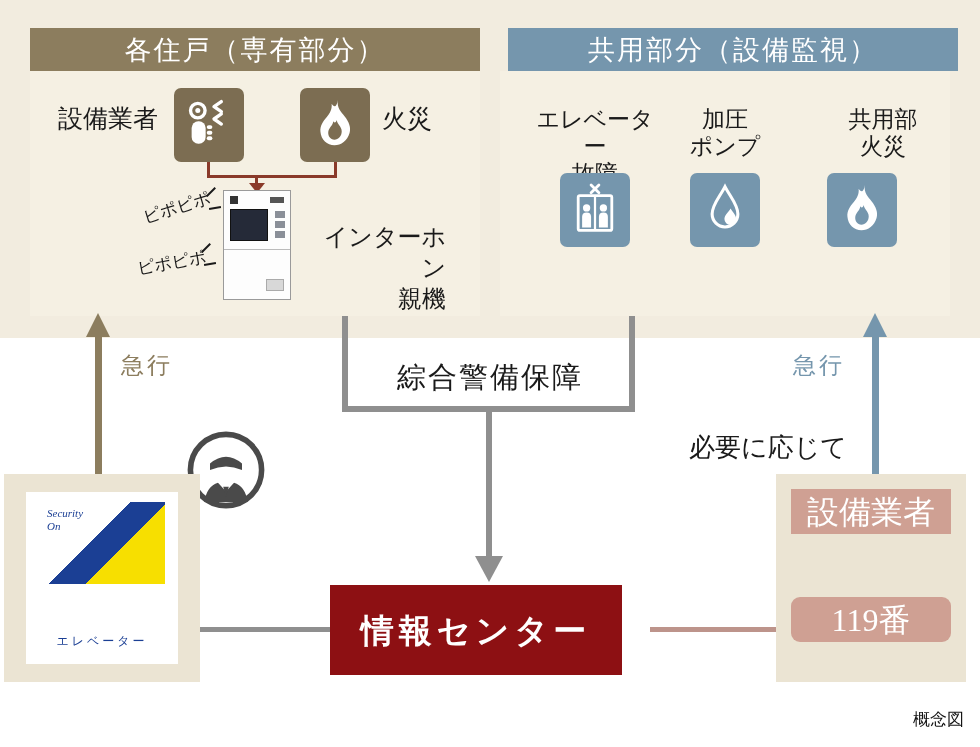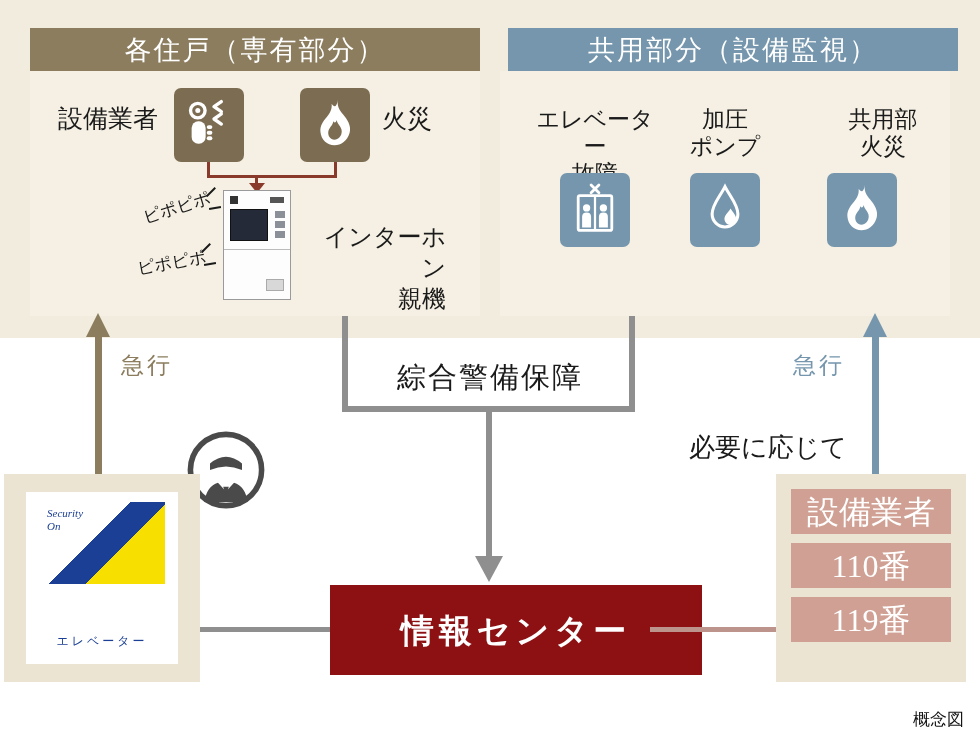--- a/index.html
+++ b/index.html
@@ -103,27 +103,27 @@
   .alsok-emblem{position:absolute;left:39px;top:502px;width:126px;height:82px;
                 background:linear-gradient(135deg,#fff 0%,#fff 44%,var(--navy,#1b3f94) 44%,var(--navy,#1b3f94) 62%,var(--yellow,#f7df00) 62%,var(--yellow,#f7df00) 100%);}
   .alsok-securityon{position:absolute;left:47px;top:507px;font-size:11px;line-height:13px;
                     color:var(--navy,#1b3f94);font-style:italic;}
   .alsok-brand{position:absolute;left:26px;top:591px;width:152px;text-align:center;
                font-family:"Liberation Sans","DejaVu Sans",sans-serif;font-weight:bold;font-style:italic;
                font-size:29px;color:var(--navy,#1b3f94);letter-spacing:1px;}
   .alsok-company{position:absolute;left:26px;top:633px;width:152px;text-align:center;font-size:12px;
                  color:var(--navy,#1b3f94);letter-spacing:3px;white-space:nowrap;}
 
-  .center-box{position:absolute;left:330px;top:585px;width:372px;height:90px;background:var(--dark-red,#8d1013);
+  .center-box{position:absolute;left:330px;top:585px;width:292px;height:90px;background:var(--dark-red,#8d1013);
               color:#fff;font-size:33px;font-weight:bold;letter-spacing:5px;text-align:center;line-height:92px;}
 
   .contractors-box{position:absolute;left:776px;top:474px;width:190px;height:208px;background:var(--beige-box,#ebe4d3);}
   .contractor{position:absolute;left:791px;width:160px;height:45px;background:var(--salmon,#cfa093);
               color:#fff;font-size:32px;text-align:center;line-height:47px;}
-  .cb0{top:489px;}.cb1{top:543px;}.cb2{top:597px;}
+  .cb0{top:489px;}.cb1{top:543px;}.cb2{top:597px;border-radius:9px;}
 
   .note{position:absolute;right:16px;top:708px;font-size:17px;color:#111;}
 </style>
 </head>
 <body>
 
 <div id="canvas">
 
   <div class="band"></div>
 
@@ -254,17 +254,16 @@
   </div>
   <div class="alsok-company">エレベーター</div>
 
   <div class="center-box">情報センター</div>
 
   <div class="conn conn-left"></div>
   <div class="conn conn-right"></div>
 
   <div class="contractors-box"></div>
   <div class="contractor cb0">設備業者</div>
-  <div class="contractor cb1">110番</div>
   <div class="contractor cb2">119番</div>
 
   <div class="note">概念図</div>
 </div>
 
 </body></html>

